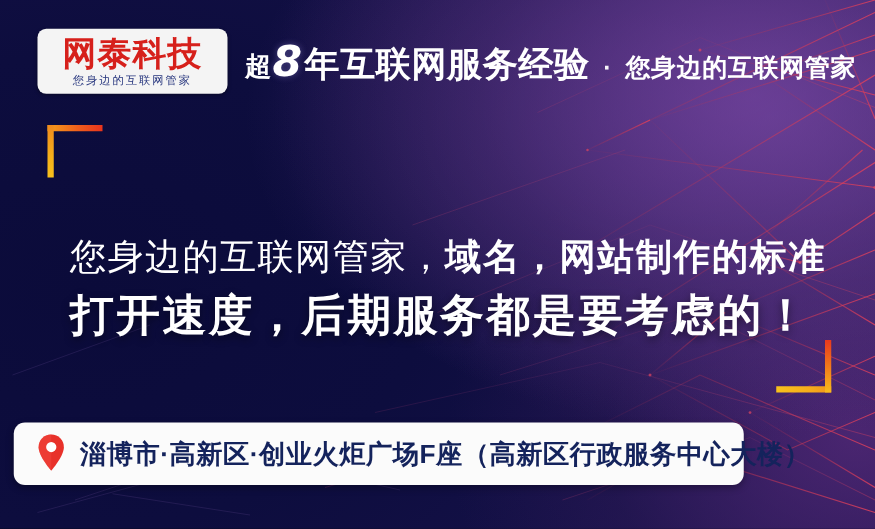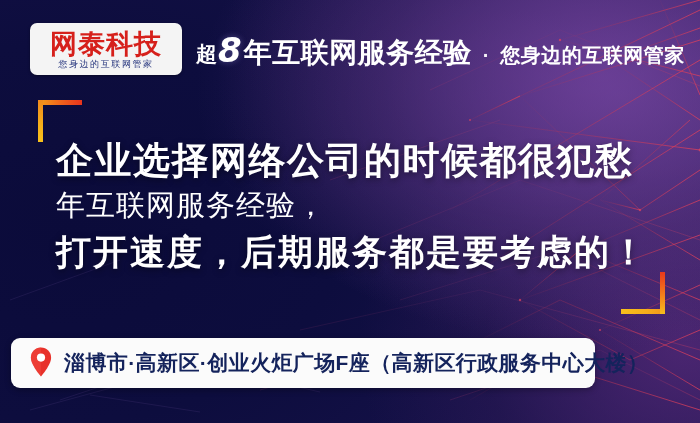--- a/index.html
+++ b/index.html
@@ -312,24 +312,24 @@
       <span class="tag-dot">·</span>
       <span class="tag-slogan">您身边的互联网管家</span>
     </div>
   </div>
 
   <div class="headline">
 
     <div class="bracket bracket-tl"></div>
     <div class="bracket bracket-br"></div>
 
-    <div class="line line1">企业选择网络公司的时候都很犯愁</div>
 
     <div class="line line2">
-      <span class="l2-light">年互联网服务经验，</span>
+      <span class="l2-light">您身边的互联网管家，</span>
+      <span class="l2-bold">域名，网站制作的标准</span>
     </div>
 
     <div class="line line3">打开速度，后期服务都是要考虑的！</div>
   </div>
 
   <div class="addressbar">
     <svg class="pin" viewBox="0 0 22 30" aria-hidden="true">
       <path d="M11 0.6 C5.2 0.6 0.9 5.0 0.9 10.7 C0.9 18.0 11 29.4 11 29.4 C11 29.4 21.1 18.0 21.1 10.7 C21.1 5.0 16.8 0.6 11 0.6 Z" fill="#e8312a"></path>
       <path d="M11 0.6 C5.2 0.6 0.9 5.0 0.9 10.7 C0.9 18.0 11 29.4 11 29.4 L11 0.6 Z" fill="#f0453c" opacity="0.55"></path>
       <circle cx="11" cy="10.6" r="4.1" fill="#ffffff"></circle>

